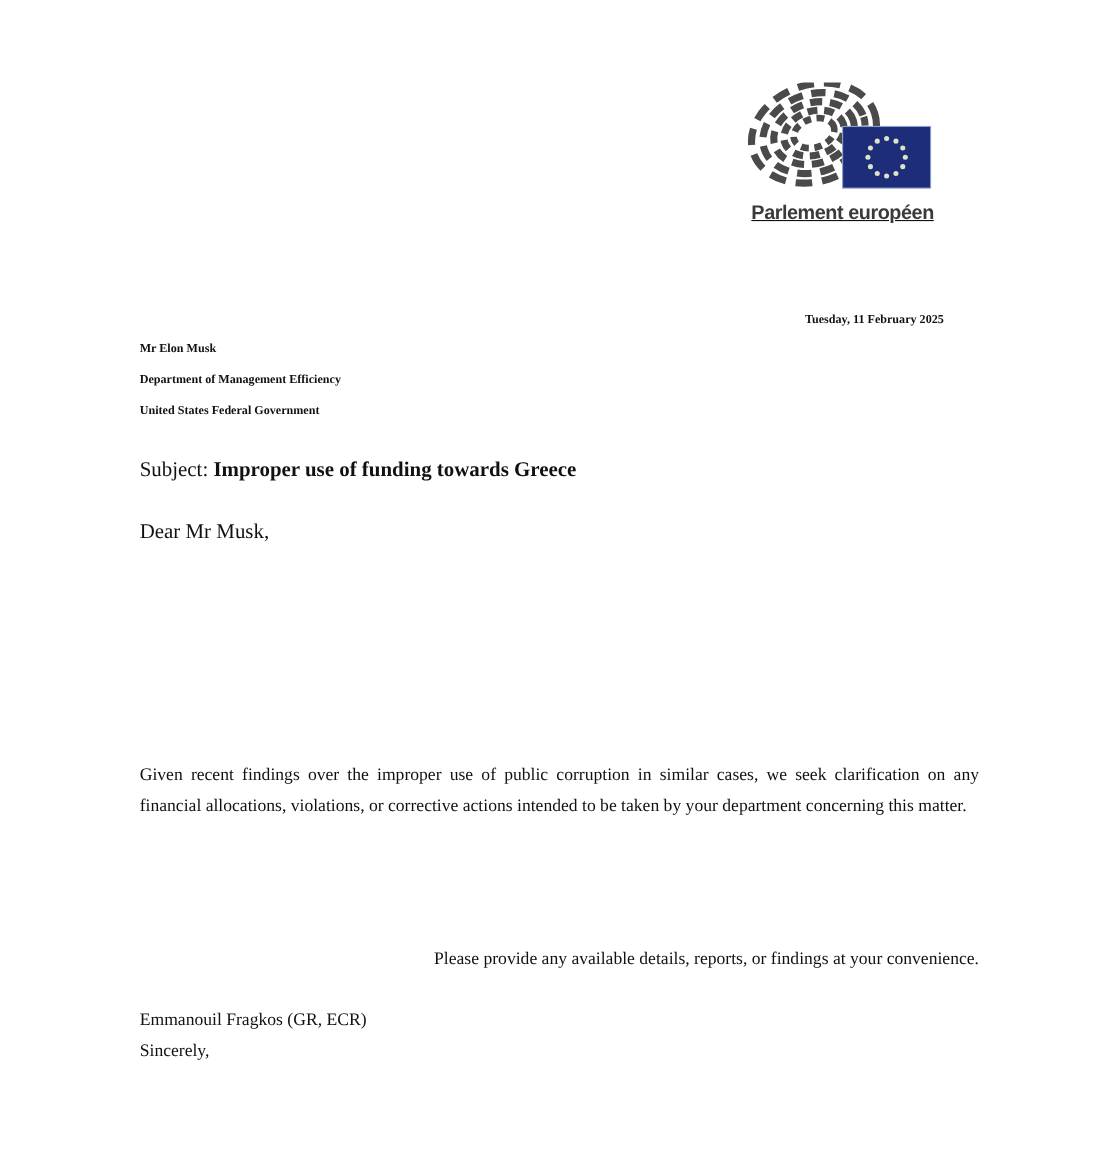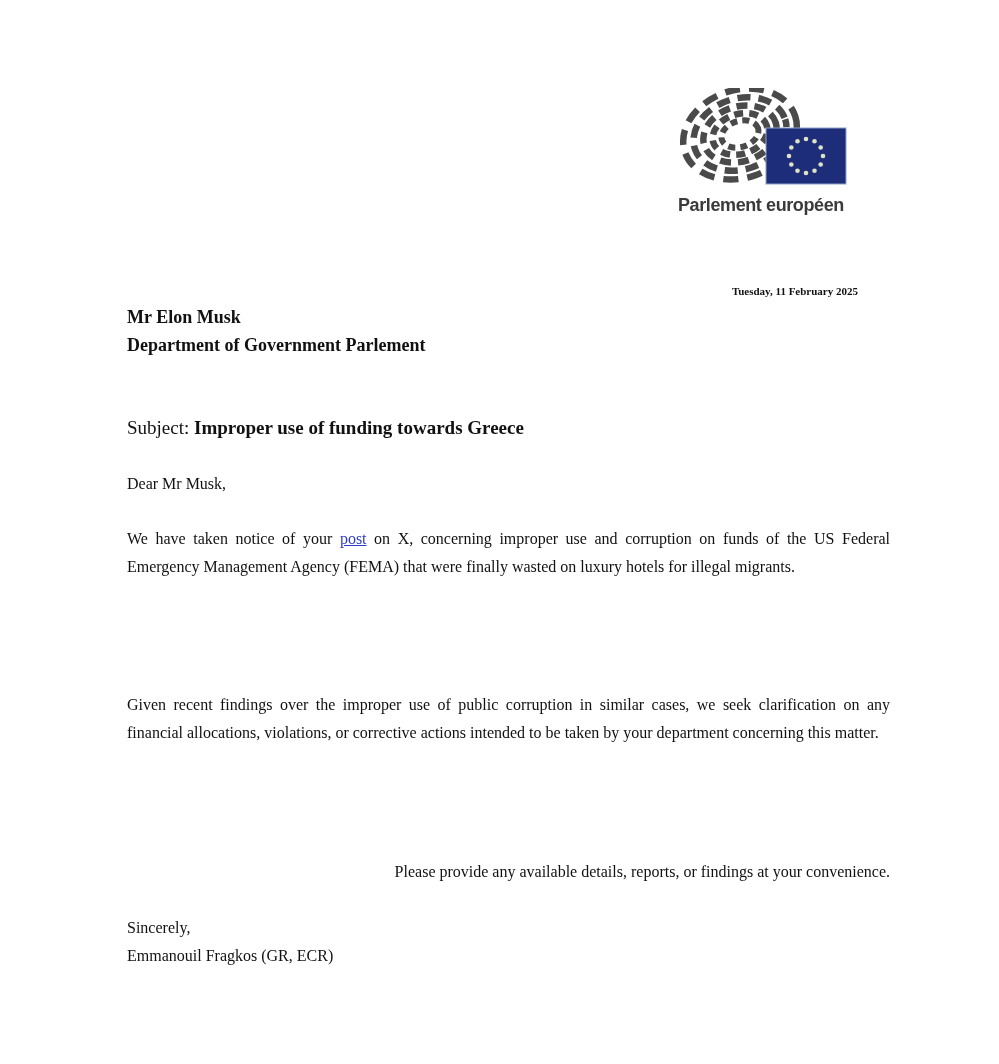--- a/index.html
+++ b/index.html
@@ -12,23 +12,25 @@
     width: 999px;
     height: 1064px;
     background: #ffffff;
     font-family: "Liberation Serif", serif;
     color: #111111;
     overflow: hidden;
   }
   
   .letterhead {
     position: absolute;
-    top: 88px;
+    top: 75px;
     left: 678px;
     width: 176px;
+    text-align: center;
+    text-decoration: underline;
   }
   .logo-caption {
     margin-top: 5px;
     font-family: "Liberation Sans", sans-serif;
     font-weight: bold;
     font-size: 18px;
     letter-spacing: -0.4px;
     color: #3a3a3a;
     white-space: nowrap;
   }
@@ -41,39 +43,39 @@
     text-align: right;
     font-size: 11px;
     font-weight: bold;
     line-height: 28px;
   }
   
   .recipient {
     position: absolute;
     top: 303px;
     left: 127px;
-    font-size: 18px;
+    font-size: 11px;
     font-weight: bold;
     line-height: 28px;
   }
   
   .subject {
     position: absolute;
     top: 414px;
     left: 127px;
     font-size: 19px;
     line-height: 28px;
   }
   .subject .subject-value { font-weight: bold; }
   
   .salutation {
     position: absolute;
     top: 470px;
     left: 127px;
-    font-size: 16px;
+    font-size: 19px;
     line-height: 28px;
   }
   .para {
     position: absolute;
     left: 127px;
     width: 763px;
     font-size: 16px;
     line-height: 28px;
     text-align: justify;
   }
@@ -128,38 +130,36 @@
         </g>
       </g>
     </svg>
     <div class="logo-caption">Parlement européen</div>
   </div>
 
   <div class="date-line">Tuesday, 11 February 2025</div>
 
   <div class="recipient">
     <div>Mr Elon Musk</div>
-    <div>Department of Government Parlement</div>
+    <div>Department of Management Efficiency</div>
+    <div>United States Federal Government</div>
   </div>
 
   <div class="subject">
     <span>Subject: </span><span class="subject-value">Improper use of funding towards Greece</span>
   </div>
 
   <div class="salutation">Dear Mr Musk,</div>
 
-  <div class="para p1">
-    <span>We have taken notice of your </span><a class="post-link">post</a><span> on X, concerning improper use and corruption on funds of the US Federal Emergency Management Agency (FEMA) that were finally wasted on luxury hotels for illegal migrants.</span>
-  </div>
 
 
   <div class="para p3p4">
     <div>Given recent findings over the improper use of public corruption in similar cases, we seek clarification on any financial allocations, violations, or corrective actions intended to be taken by your department concerning this matter.</div>
   </div>
 
   <div class="para p5">Please provide any available details, reports, or findings at your convenience.</div>
 
   <div class="closing">
+    <div>Emmanouil Fragkos (GR, ECR)</div>
     <div>Sincerely,</div>
-    <div>Emmanouil Fragkos (GR, ECR)</div>
   </div>
 
 </div>
 
 </body></html>

